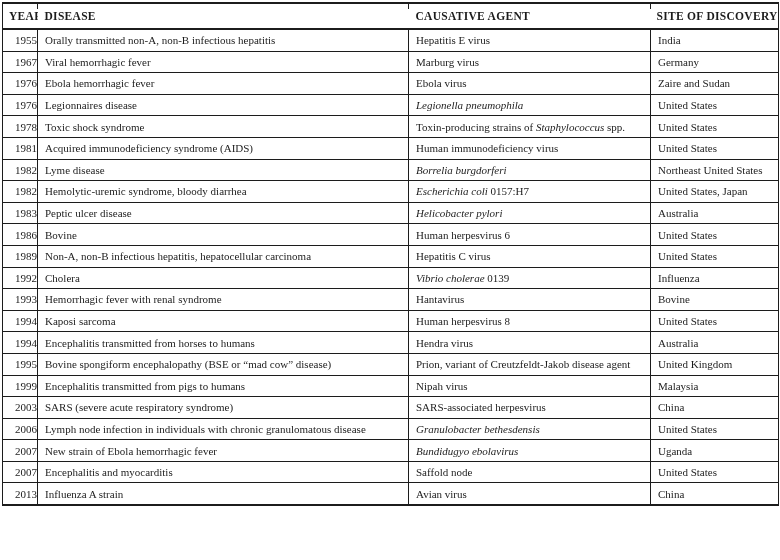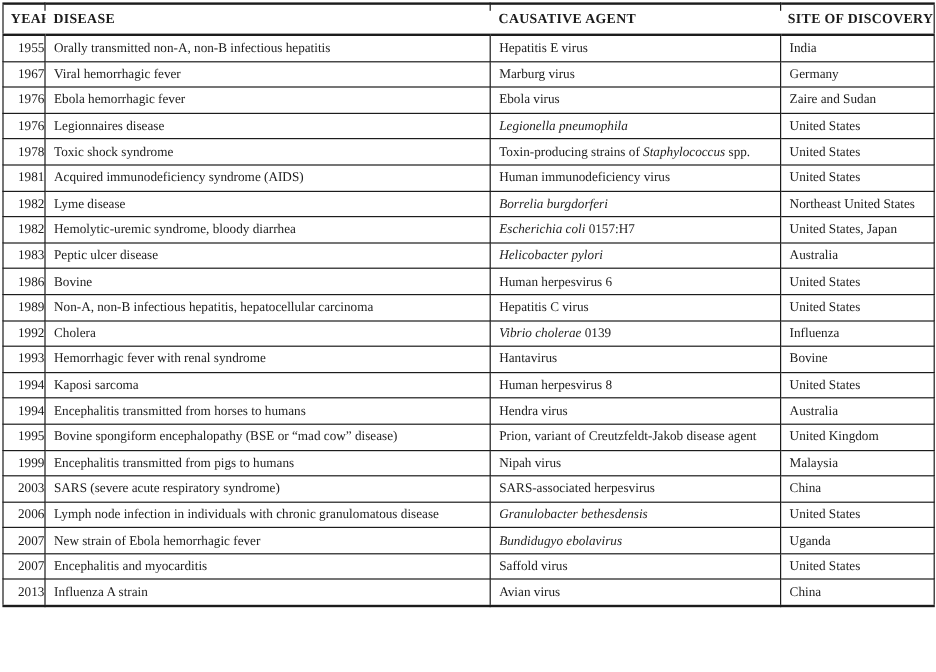--- a/index.html
+++ b/index.html
@@ -207,21 +207,21 @@
         </tr>
         <tr>
           <td class="year">2007</td>
           <td class="disease">New strain of Ebola hemorrhagic fever</td>
           <td class="agent"><i>Bundidugyo ebolavirus</i></td>
           <td class="site">Uganda</td>
         </tr>
         <tr>
           <td class="year">2007</td>
           <td class="disease">Encephalitis and myocarditis</td>
-          <td class="agent"><span>Saffold virus</span></td>
+          <td class="agent"><span>Saffold node</span></td>
           <td class="site">United States</td>
         </tr>
         <tr>
           <td class="year">2013</td>
           <td class="disease">Influenza A strain</td>
           <td class="agent"><span>Avian virus</span></td>
           <td class="site">China</td>
         </tr>
       </tbody>
   </table>

